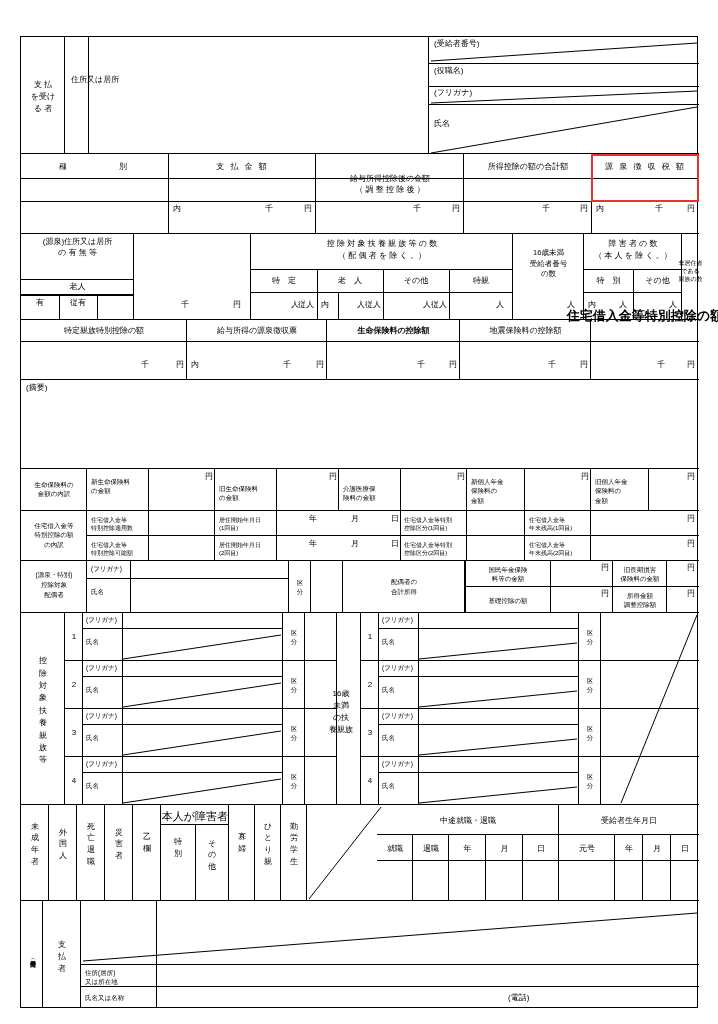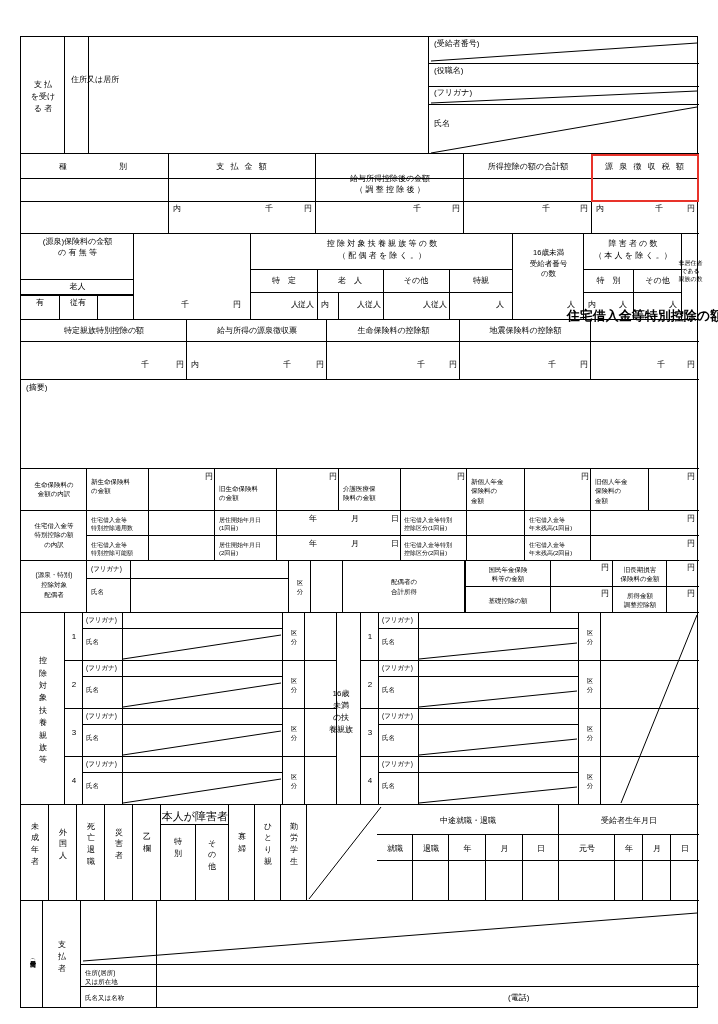--- a/index.html
+++ b/index.html
@@ -99,21 +99,21 @@
     <div class="lbl" style="left:634px;top:168px;">千</div>
     <div class="lbl" style="left:666px;top:168px;">円</div>
 
     <div class="bx b-b" style="left:0;top:117px;width:678px;height:80px;"></div>
 
     <div class="redbox" style="left:570px;top:117px;width:108px;height:48px;"></div>
 
     <div class="bx b-b" style="left:0;top:197px;width:678px;height:86px;"></div>
 
     <div class="bx b-r" style="left:0;top:197px;width:113px;height:86px;"></div>
-    <div class="lbl c" style="left:0;top:199px;width:113px;height:24px;line-height:1.35;white-space:pre;">(源泉)保険料の金額
+    <div class="lbl c" style="left:0;top:199px;width:113px;height:24px;line-height:1.35;white-space:pre;">(源泉)住所又は居所
 の 有 無 等</div>
     <div class="bx b-b b-t" style="left:0;top:242px;width:113px;height:16px;"></div>
     <div class="lbl c" style="left:0;top:244px;width:113px;height:12px;">老人</div>
     <div class="lbl c" style="left:0;top:260px;width:38px;height:12px;">有</div>
     <div class="lbl c" style="left:38px;top:260px;width:38px;height:12px;">従有</div>
     <div class="bx b-r" style="left:38px;top:258px;width:0;height:25px;border-right:1px solid #000;"></div>
     <div class="bx b-r" style="left:76px;top:258px;width:0;height:25px;border-right:1px solid #000;"></div>
     <div class="bx b-t" style="left:0;top:258px;width:113px;height:0;"></div>
 
     <div class="bx b-r" style="left:113px;top:197px;width:117px;height:86px;"></div>
@@ -173,21 +173,21 @@
     <div class="lbl" style="left:120px;top:324px;">千</div>
     <div class="lbl" style="left:155px;top:324px;">円</div>
 
     <div class="bx b-r" style="left:166px;top:283px;width:140px;height:60px;"></div>
     <div class="lbl c" style="left:166px;top:288px;width:140px;height:13px;">給与所得の源泉徴収票</div>
     <div class="lbl" style="left:170px;top:324px;">内</div>
     <div class="lbl" style="left:262px;top:324px;">千</div>
     <div class="lbl" style="left:295px;top:324px;">円</div>
 
     <div class="bx b-r" style="left:306px;top:283px;width:133px;height:60px;"></div>
-    <div class="lbl c" style="left:306px;top:288px;width:133px;height:13px;">生命保険料の控除額</div>
+    <div class="lbl c" style="left:306px;top:288px;width:133px;height:13px;font-weight:bold;">生命保険料の控除額</div>
     <div class="lbl" style="left:396px;top:324px;">千</div>
     <div class="lbl" style="left:428px;top:324px;">円</div>
 
     <div class="bx b-r" style="left:439px;top:283px;width:131px;height:60px;"></div>
     <div class="lbl c" style="left:439px;top:288px;width:131px;height:13px;">地震保険料の控除額</div>
     <div class="lbl" style="left:527px;top:324px;">千</div>
     <div class="lbl" style="left:559px;top:324px;">円</div>
 
     <div class="bx" style="left:570px;top:283px;width:108px;height:60px;"></div>
     <div class="lbl c" style="left:570px;top:273px;width:108px;height:13px;font-size:13px;font-weight:bold;">住宅借入金等特別控除の額</div>

